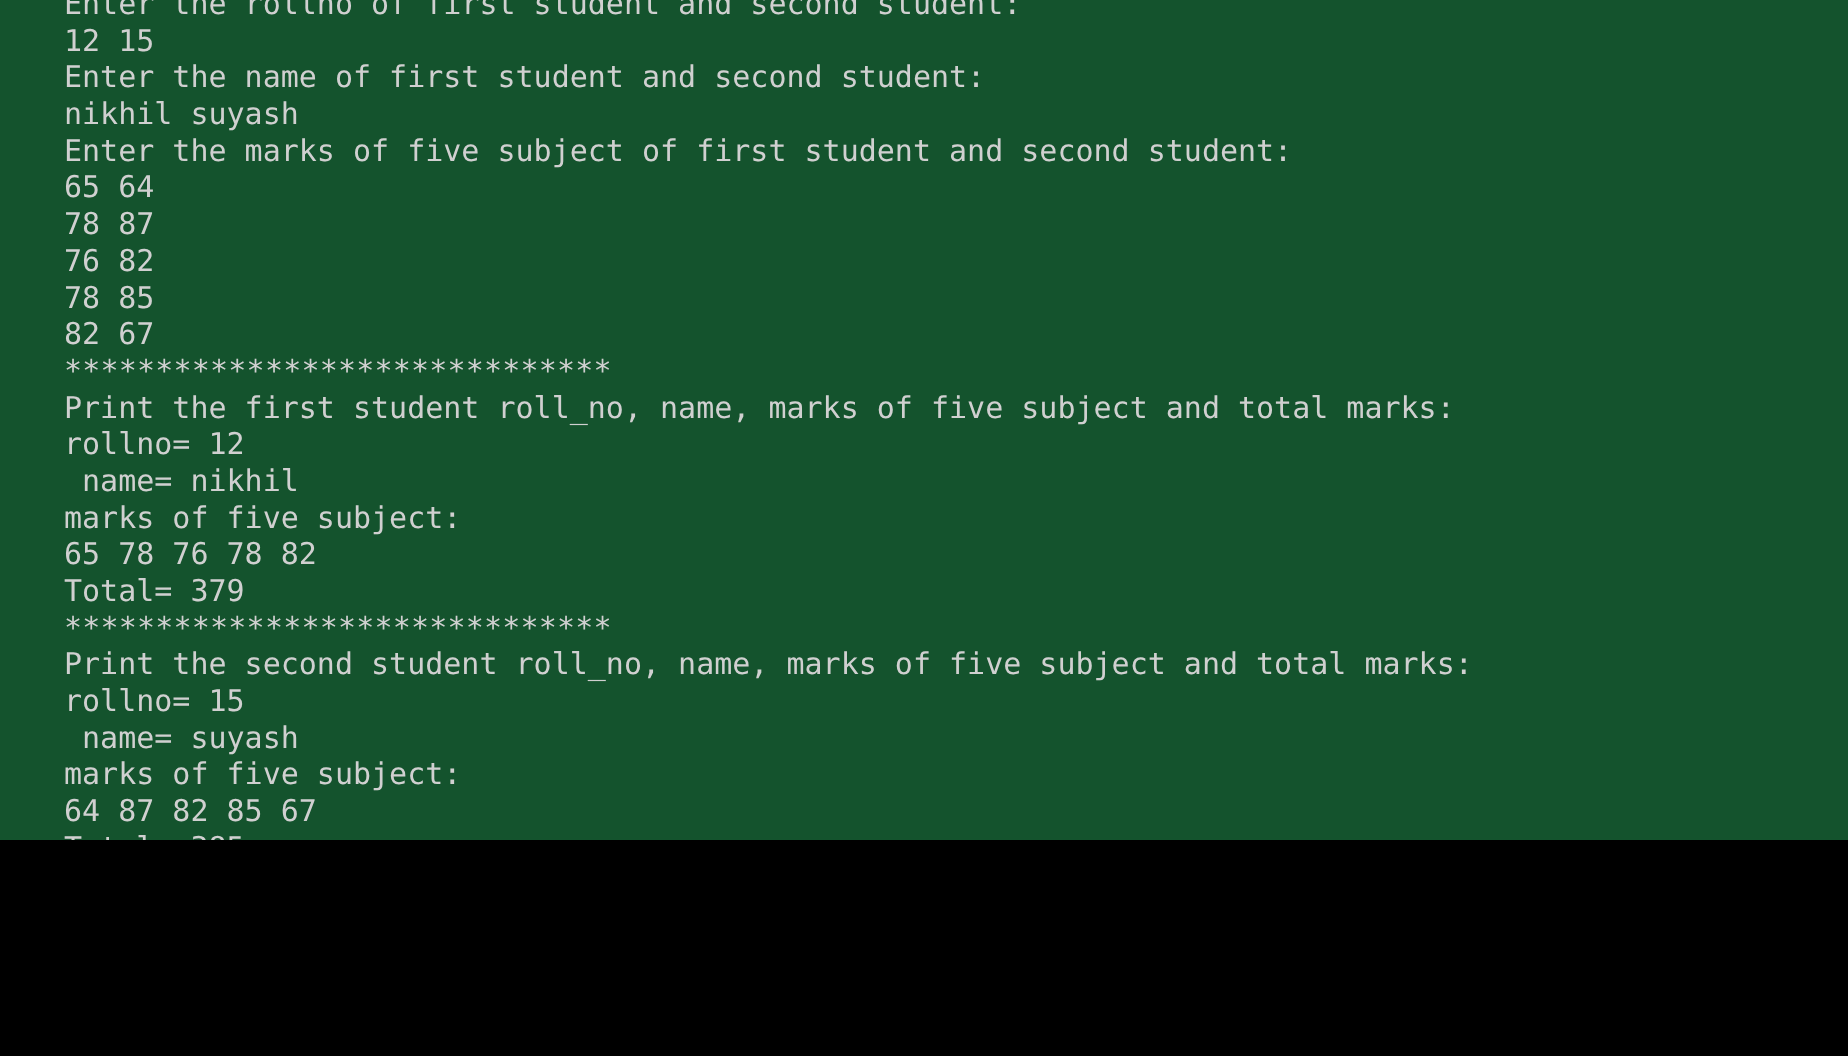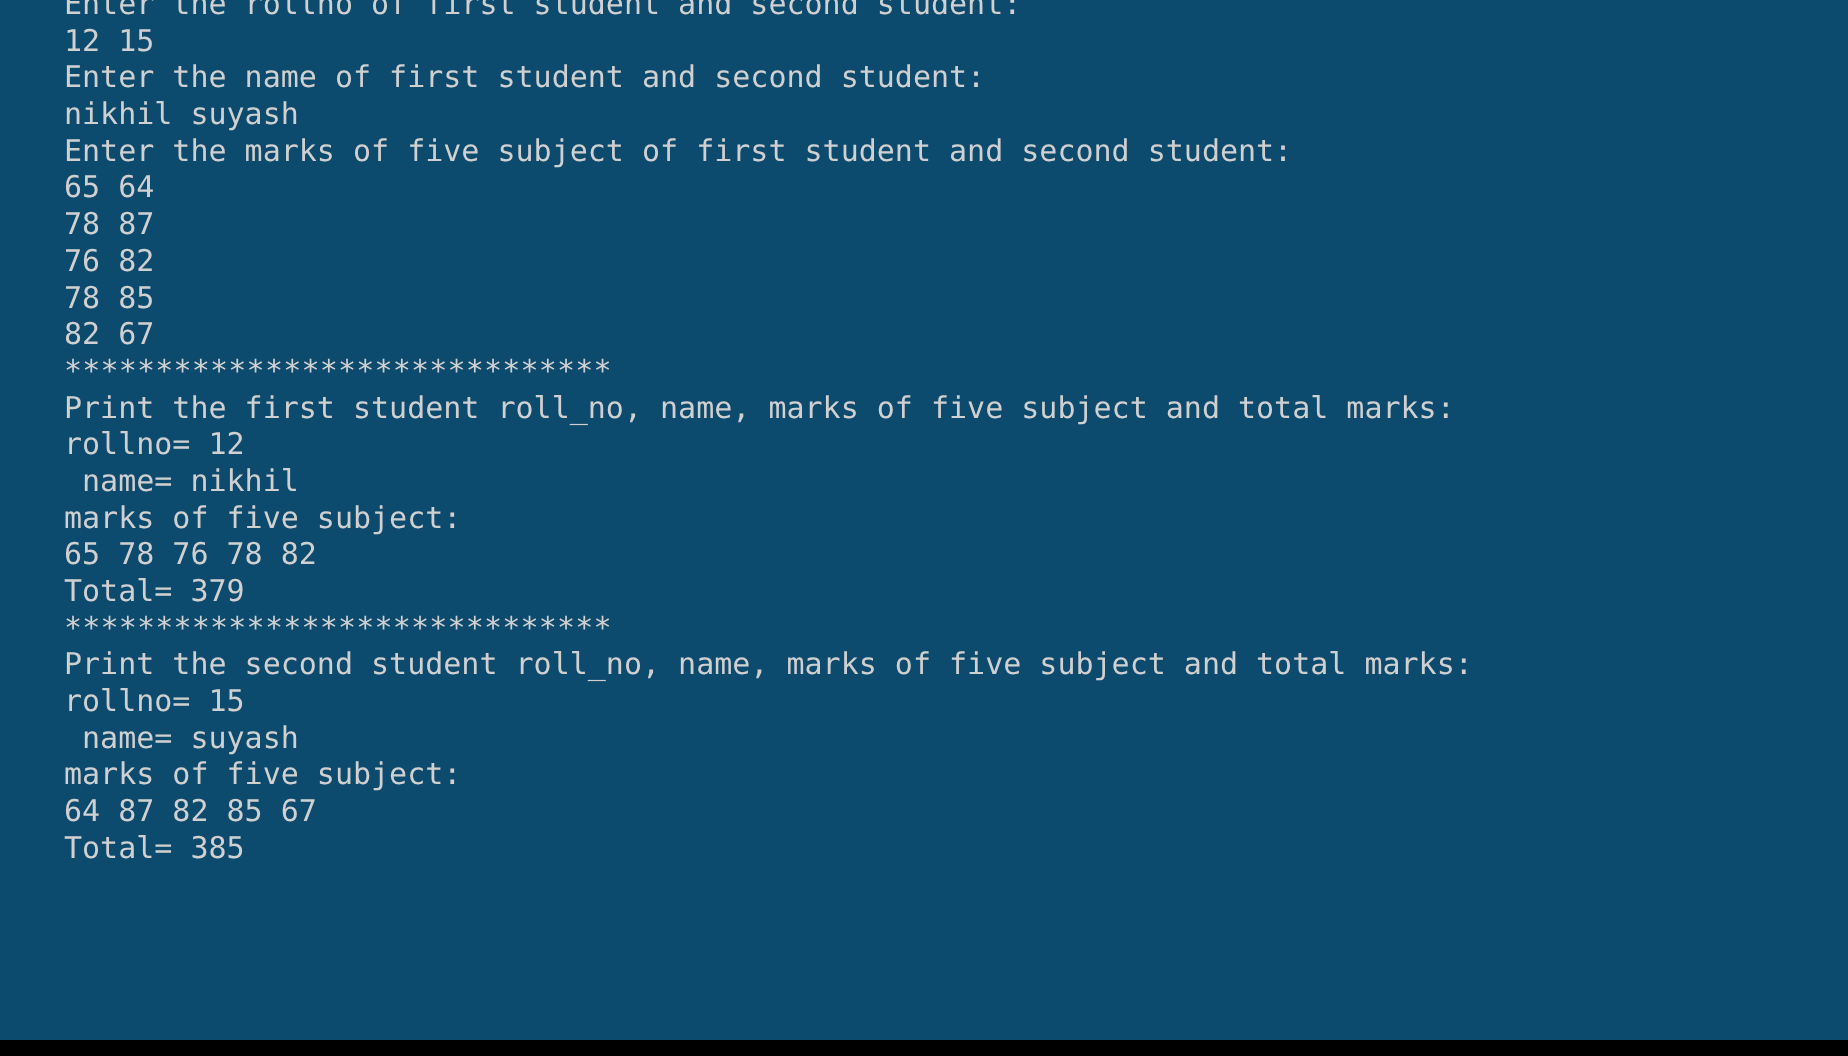--- a/index.html
+++ b/index.html
@@ -11,22 +11,22 @@
   body {
     width: 1848px;
     height: 1056px;
     overflow: hidden;
     font-family: "DejaVu Sans Mono", "Liberation Mono", monospace;
   }
 
   #terminal {
     position: relative;
     width: 1848px;
-    height: 1040px;
-    background: #0c4a6e;
+    height: 840px;
+    background: #14532d;
     color: #cfcfcf;
     box-sizing: border-box;
     overflow: hidden;
   }
 
   
   #console-output {
     position: absolute;
     left: 64px;
     top: -13px;

